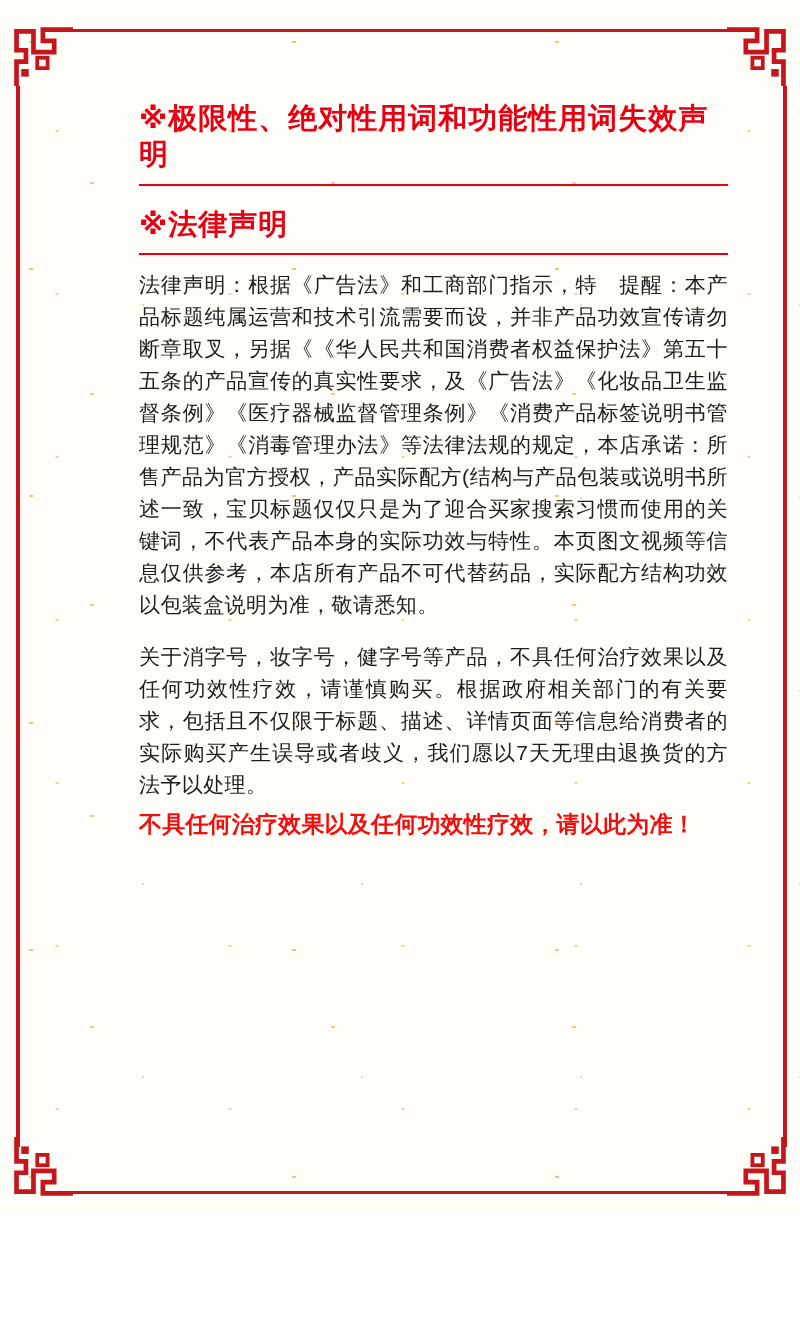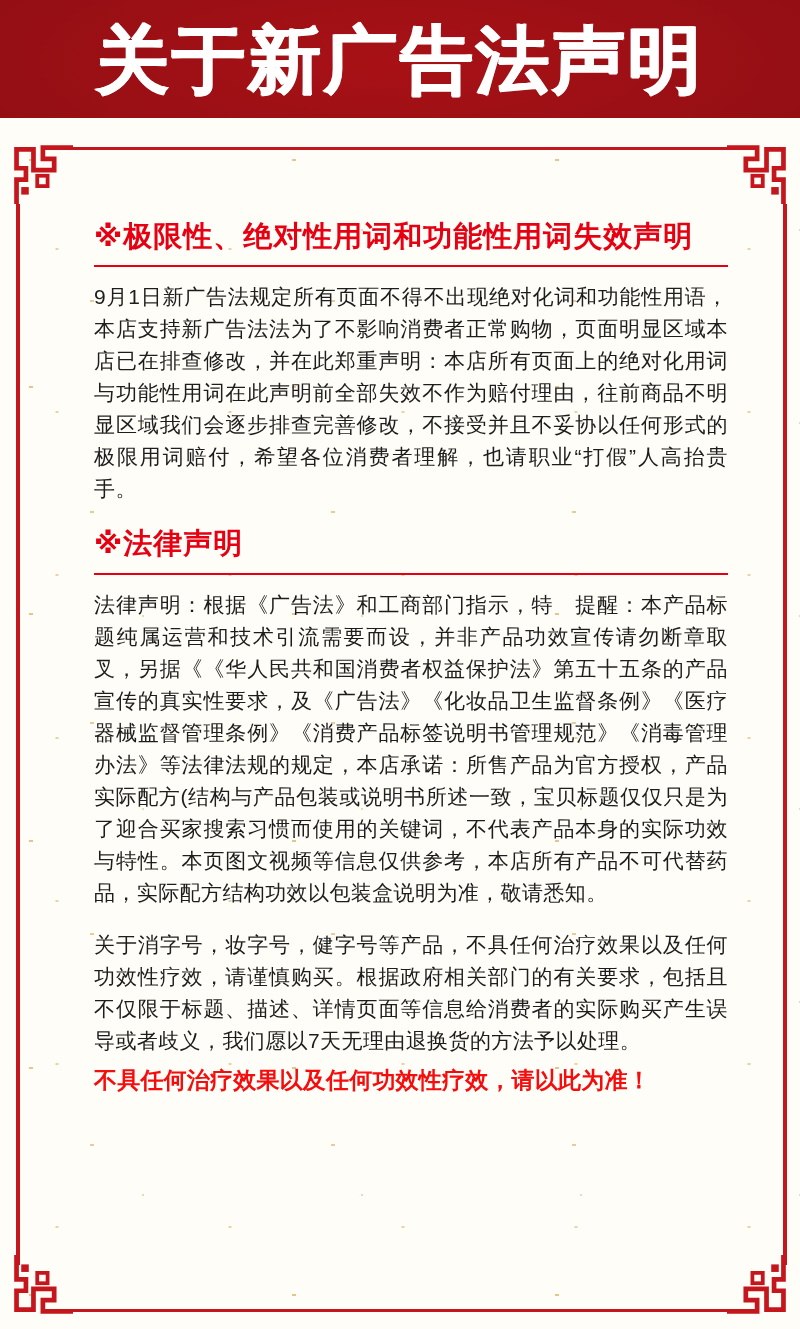--- a/index.html
+++ b/index.html
@@ -28,20 +28,21 @@
   .paper{
     position:relative;height:1211px;
     background-color:var(--paper-bg,#fffdf8);
     background-image:
       radial-gradient(ellipse 4px 1.5px at 31px 42px,  #e7c48c 55%, rgba(0,0,0,0) 60%),
       radial-gradient(ellipse 3px 1.2px at 143px 112px,#efd9ad 55%, rgba(0,0,0,0) 60%),
       radial-gradient(ellipse 4px 1.4px at 92px 183px, #e9cb96 55%, rgba(0,0,0,0) 60%),
       radial-gradient(ellipse 3px 1.2px at 201px 63px, #f0deb6 55%, rgba(0,0,0,0) 60%),
       radial-gradient(ellipse 3.5px 1.3px at 57px 131px,#ecd2a2 55%, rgba(0,0,0,0) 60%);
     background-size:263px 227px,219px 193px,241px 211px,197px 251px,173px 163px;
+    padding-left:45px;
   }
   
   .frame-line{position:absolute;background:var(--frame-red,#c5161d);}
   .fl-top{top:29px;left:64px;right:64px;height:3px;}
   .fl-bottom{bottom:17px;left:64px;right:64px;height:3px;}
   .fl-left{left:16px;top:86px;bottom:64px;width:4px;}
   .fl-right{right:13px;top:86px;bottom:64px;width:4px;}
   .corner{position:absolute;width:64px;height:64px;color:var(--frame-red,#c5161d);}
   .c-tl{top:22px;left:9px;}
   .c-tr{top:22px;right:9px;transform:scaleX(-1);}
@@ -70,23 +71,20 @@
   .final-note{
     margin-top:9px;color:var(--notice-red,#f50d0d);
     font-size:24px;font-weight:800;line-height:34px;letter-spacing:0.5px;
   }
 </style>
 </head>
 <body>
 
 <div class="page">
 
-  <header class="banner">
-    <h1>关于新广告法声明</h1>
-  </header>
 
   <div class="paper">
 
     <div class="frame-line fl-top"></div>
     <div class="frame-line fl-bottom"></div>
     <div class="frame-line fl-left"></div>
     <div class="frame-line fl-right"></div>
 
     <span class="corner c-tl">
       <svg width="64" height="64" viewBox="0 0 68 68" aria-hidden="true">
@@ -122,21 +120,20 @@
           <rect x="30" y="38" width="11" height="11" stroke-width="4"></rect>
         </g>
         <rect x="13" y="50" width="8" height="8" fill="currentColor"></rect>
       </svg>
     </span>
 
     <div class="inner">
 
       <section>
         <h2 class="sec-heading">※极限性、绝对性用词和功能性用词失效声明</h2>
-        <p class="body-text">9月1日新广告法规定所有页面不得不出现绝对化词和功能性用语，本店支持新广告法法为了不影响消费者正常购物，页面明显区域本店已在排查修改，并在此郑重声明：本店所有页面上的绝对化用词与功能性用词在此声明前全部失效不作为赔付理由，往前商品不明显区域我们会逐步排查完善修改，不接受并且不妥协以任何形式的极限用词赔付，希望各位消费者理解，也请职业“打假”人高抬贵手。</p>
       </section>
 
       <section>
         <h2 class="sec-heading">※法律声明</h2>
         <p class="body-text">法律声明：根据《广告法》和工商部门指示，特　提醒：本产品标题纯属运营和技术引流需要而设，并非产品功效宣传请勿断章取叉，另据《《华人民共和国消费者权益保护法》第五十五条的产品宣传的真实性要求，及《广告法》《化妆品卫生监督条例》《医疗器械监督管理条例》《消费产品标签说明书管理规范》《消毒管理办法》等法律法规的规定，本店承诺：所售产品为官方授权，产品实际配方(结构与产品包装或说明书所述一致，宝贝标题仅仅只是为了迎合买家搜索习惯而使用的关键词，不代表产品本身的实际功效与特性。本页图文视频等信息仅供参考，本店所有产品不可代替药品，实际配方结构功效以包装盒说明为准，敬请悉知。</p>
       </section>
 
       <section>
         <p class="body-text">关于消字号，妆字号，健字号等产品，不具任何治疗效果以及任何功效性疗效，请谨慎购买。根据政府相关部门的有关要求，包括且不仅限于标题、描述、详情页面等信息给消费者的实际购买产生误导或者歧义，我们愿以7天无理由退换货的方法予以处理。</p>
         <p class="notice-text">不具任何治疗效果以及任何功效性疗效，请以此为准！</p>

